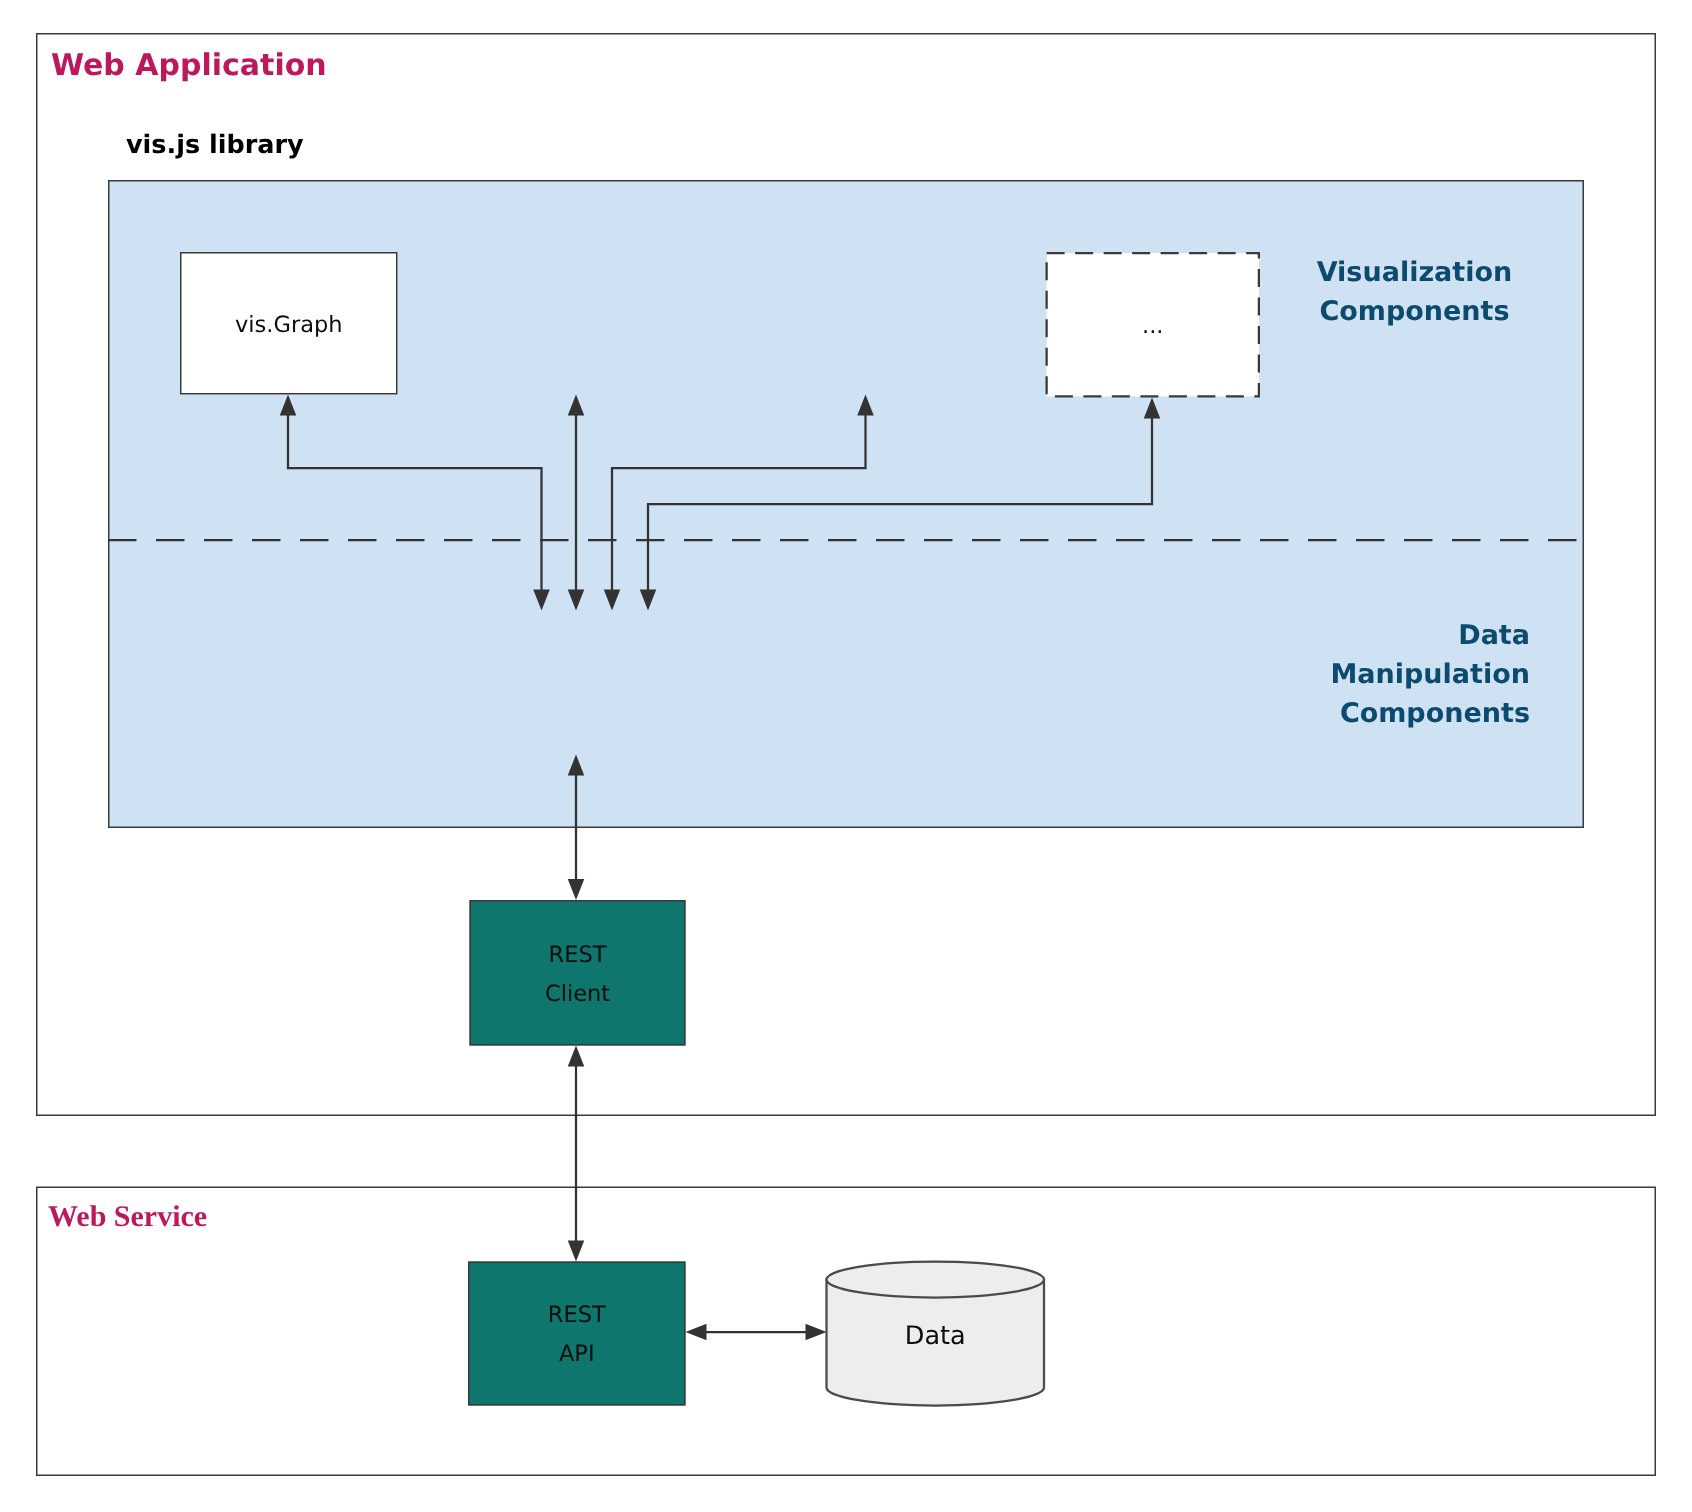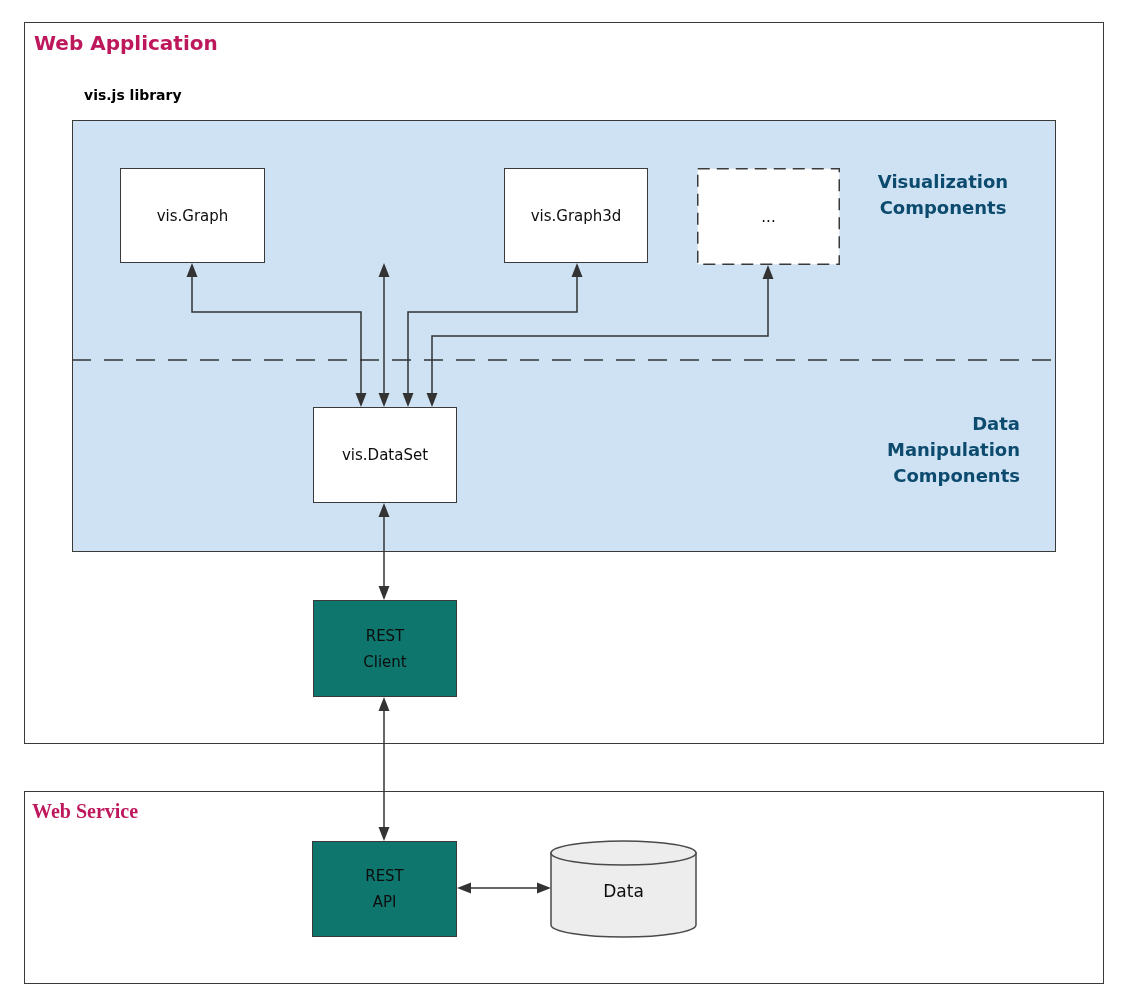--- a/index.html
+++ b/index.html
@@ -24,21 +24,21 @@
   }
   .outer-title {
     position: absolute;
     font-size: 20px;
     font-weight: bold;
     color: #be185d;
     white-space: nowrap;
   }
   .section-title {
     position: absolute;
-    font-size: 14px;
+    font-size: 17px;
     font-weight: bold;
     color: #000000;
     white-space: nowrap;
   }
   .library-box {
     position: absolute;
     left: 72px; top: 120px;
     width: 984px; height: 432px;
     background: #cfe2f3;
     border: 1.5px solid #3a3a3a;
@@ -151,38 +151,32 @@
       <path d="M551,853 L551,925 A72.5,12 0 0,0 696,925 L696,853 Z" fill="#ededed" stroke="#4a4a4a" stroke-width="1.5"></path>
       <ellipse cx="623.5" cy="853" rx="72.5" ry="12" fill="#ededed" stroke="#4a4a4a" stroke-width="1.5"></ellipse>
     </g>
   </svg>
 
   <div class="node-box" style="left:120px; top:168px; width:145px; height:95px;">
     <span>vis.Graph</span>
   </div>
 
 
-  <div class="node-box" style="left:504px; top:168px; width:144px; height:95px;">
-    <span>vis.Graph3d</span>
-  </div>
 
   <div class="node-box borderless" style="left:697px; top:168px; width:143px; height:97px;">
     <span>...</span>
   </div>
 
   <div class="side-label" style="left:838px; top:169px; width:210px; text-align:center;">Visualization
 Components</div>
 
   <div class="side-label" style="left:790px; top:411px; width:230px; text-align:right;">Data
 Manipulation
 Components</div>
 
-  <div class="node-box" style="left:313px; top:407px; width:144px; height:96px;">
-    <span>vis.DataSet</span>
-  </div>
 
   <div class="node-box gray" style="left:313px; top:600px; width:144px; height:97px;">
     <span class="prelined">REST
 Client</span>
   </div>
 
   <div class="node-box gray" style="left:312px; top:841px; width:145px; height:96px;">
     <span class="prelined">REST
 API</span>
   </div>

